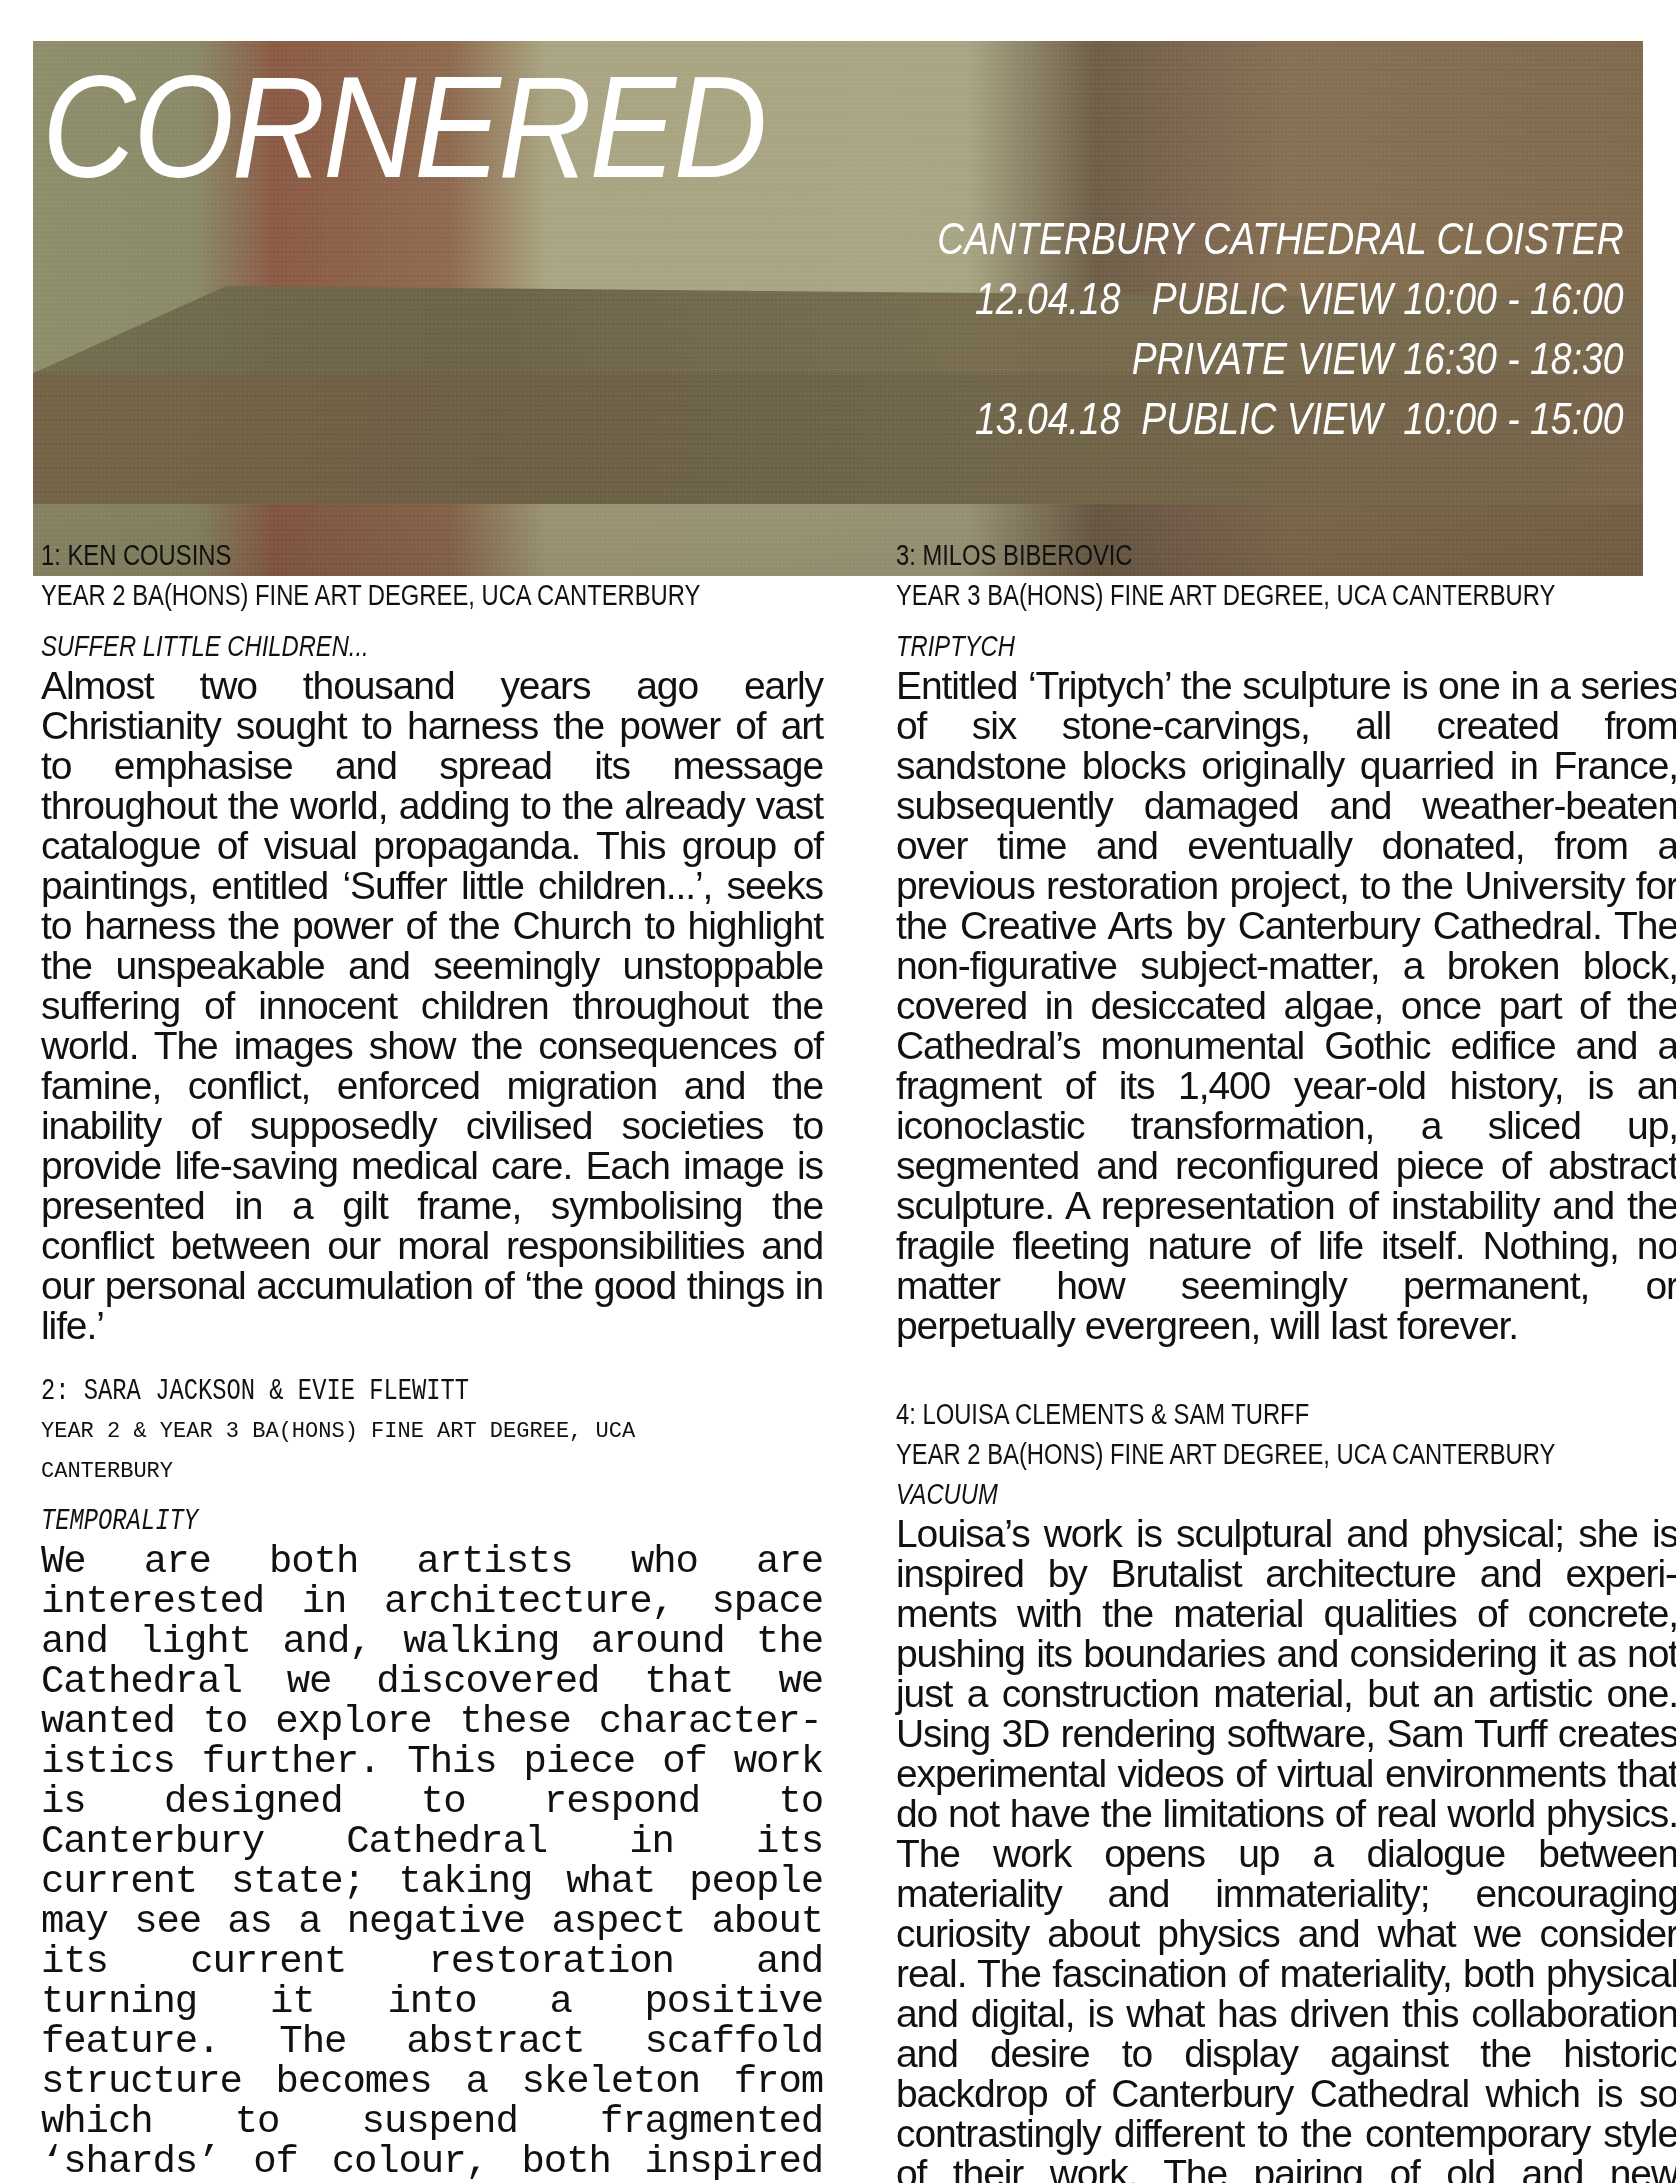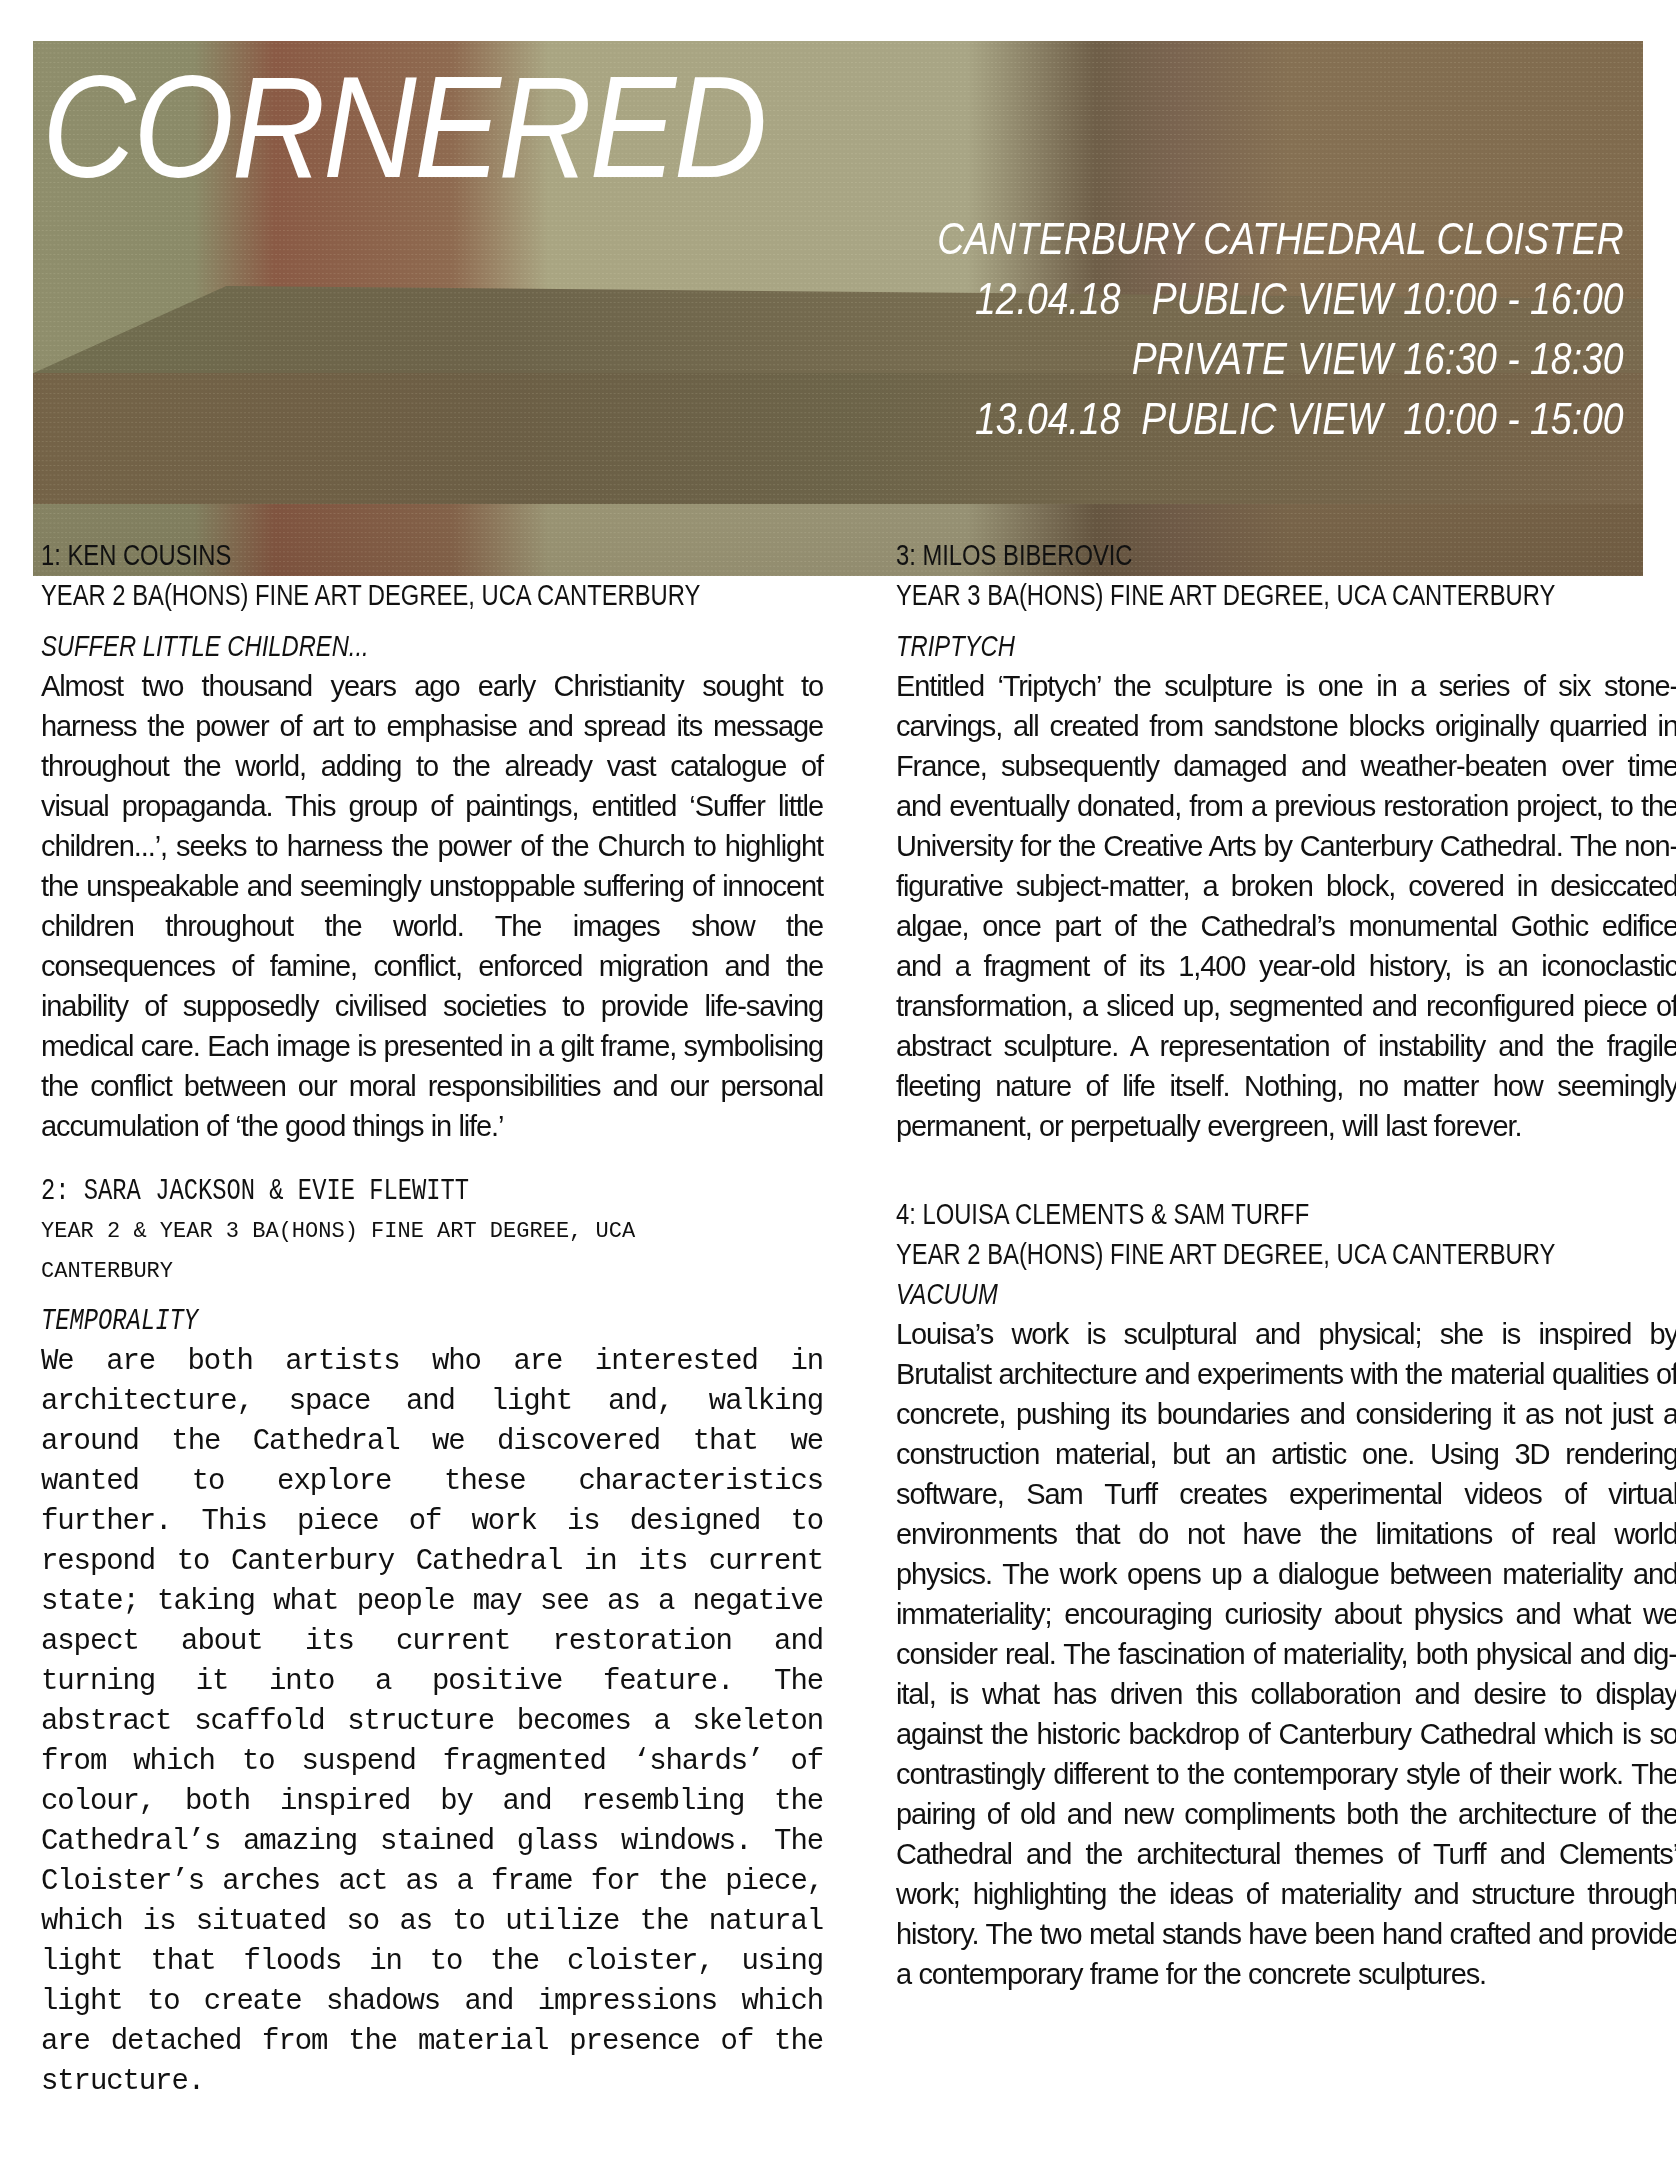--- a/index.html
+++ b/index.html
@@ -27,21 +27,21 @@
   .event-info .row { white-space: pre; }
 
   .col { position: absolute; width: 782px; font-size: 29px; line-height: 40px;
     font-family: "Liberation Sans", sans-serif; }
   .col-left { left: 41px; top: 535px; }
   .col-right { left: 896px; top: 535px; }
   .section { margin-bottom: 17.5px; }
   .heading { text-transform: uppercase; transform: scaleX(0.82); transform-origin: left top; white-space: nowrap; }
   .heading.wrap { white-space: normal; width: 122%; }
   .work-title { font-style: italic; margin-top: 10.5px; transform: scaleX(0.82); transform-origin: left top; }
-  .body-text { text-align: justify; hyphens: manual; font-size: 29px; letter-spacing: -1.1px; word-spacing: 0.4px; }
+  .body-text { text-align: justify; hyphens: manual; font-size: 39px; letter-spacing: -1.1px; word-spacing: 0.4px; }
 </style>
 </head>
 <body>
 
 <div class="banner">
   <div class="floor"></div>
   <div class="floor2"></div>
   <div class="grain"></div>
   <div class="title">CORNERED</div>
   <div class="event-info">

